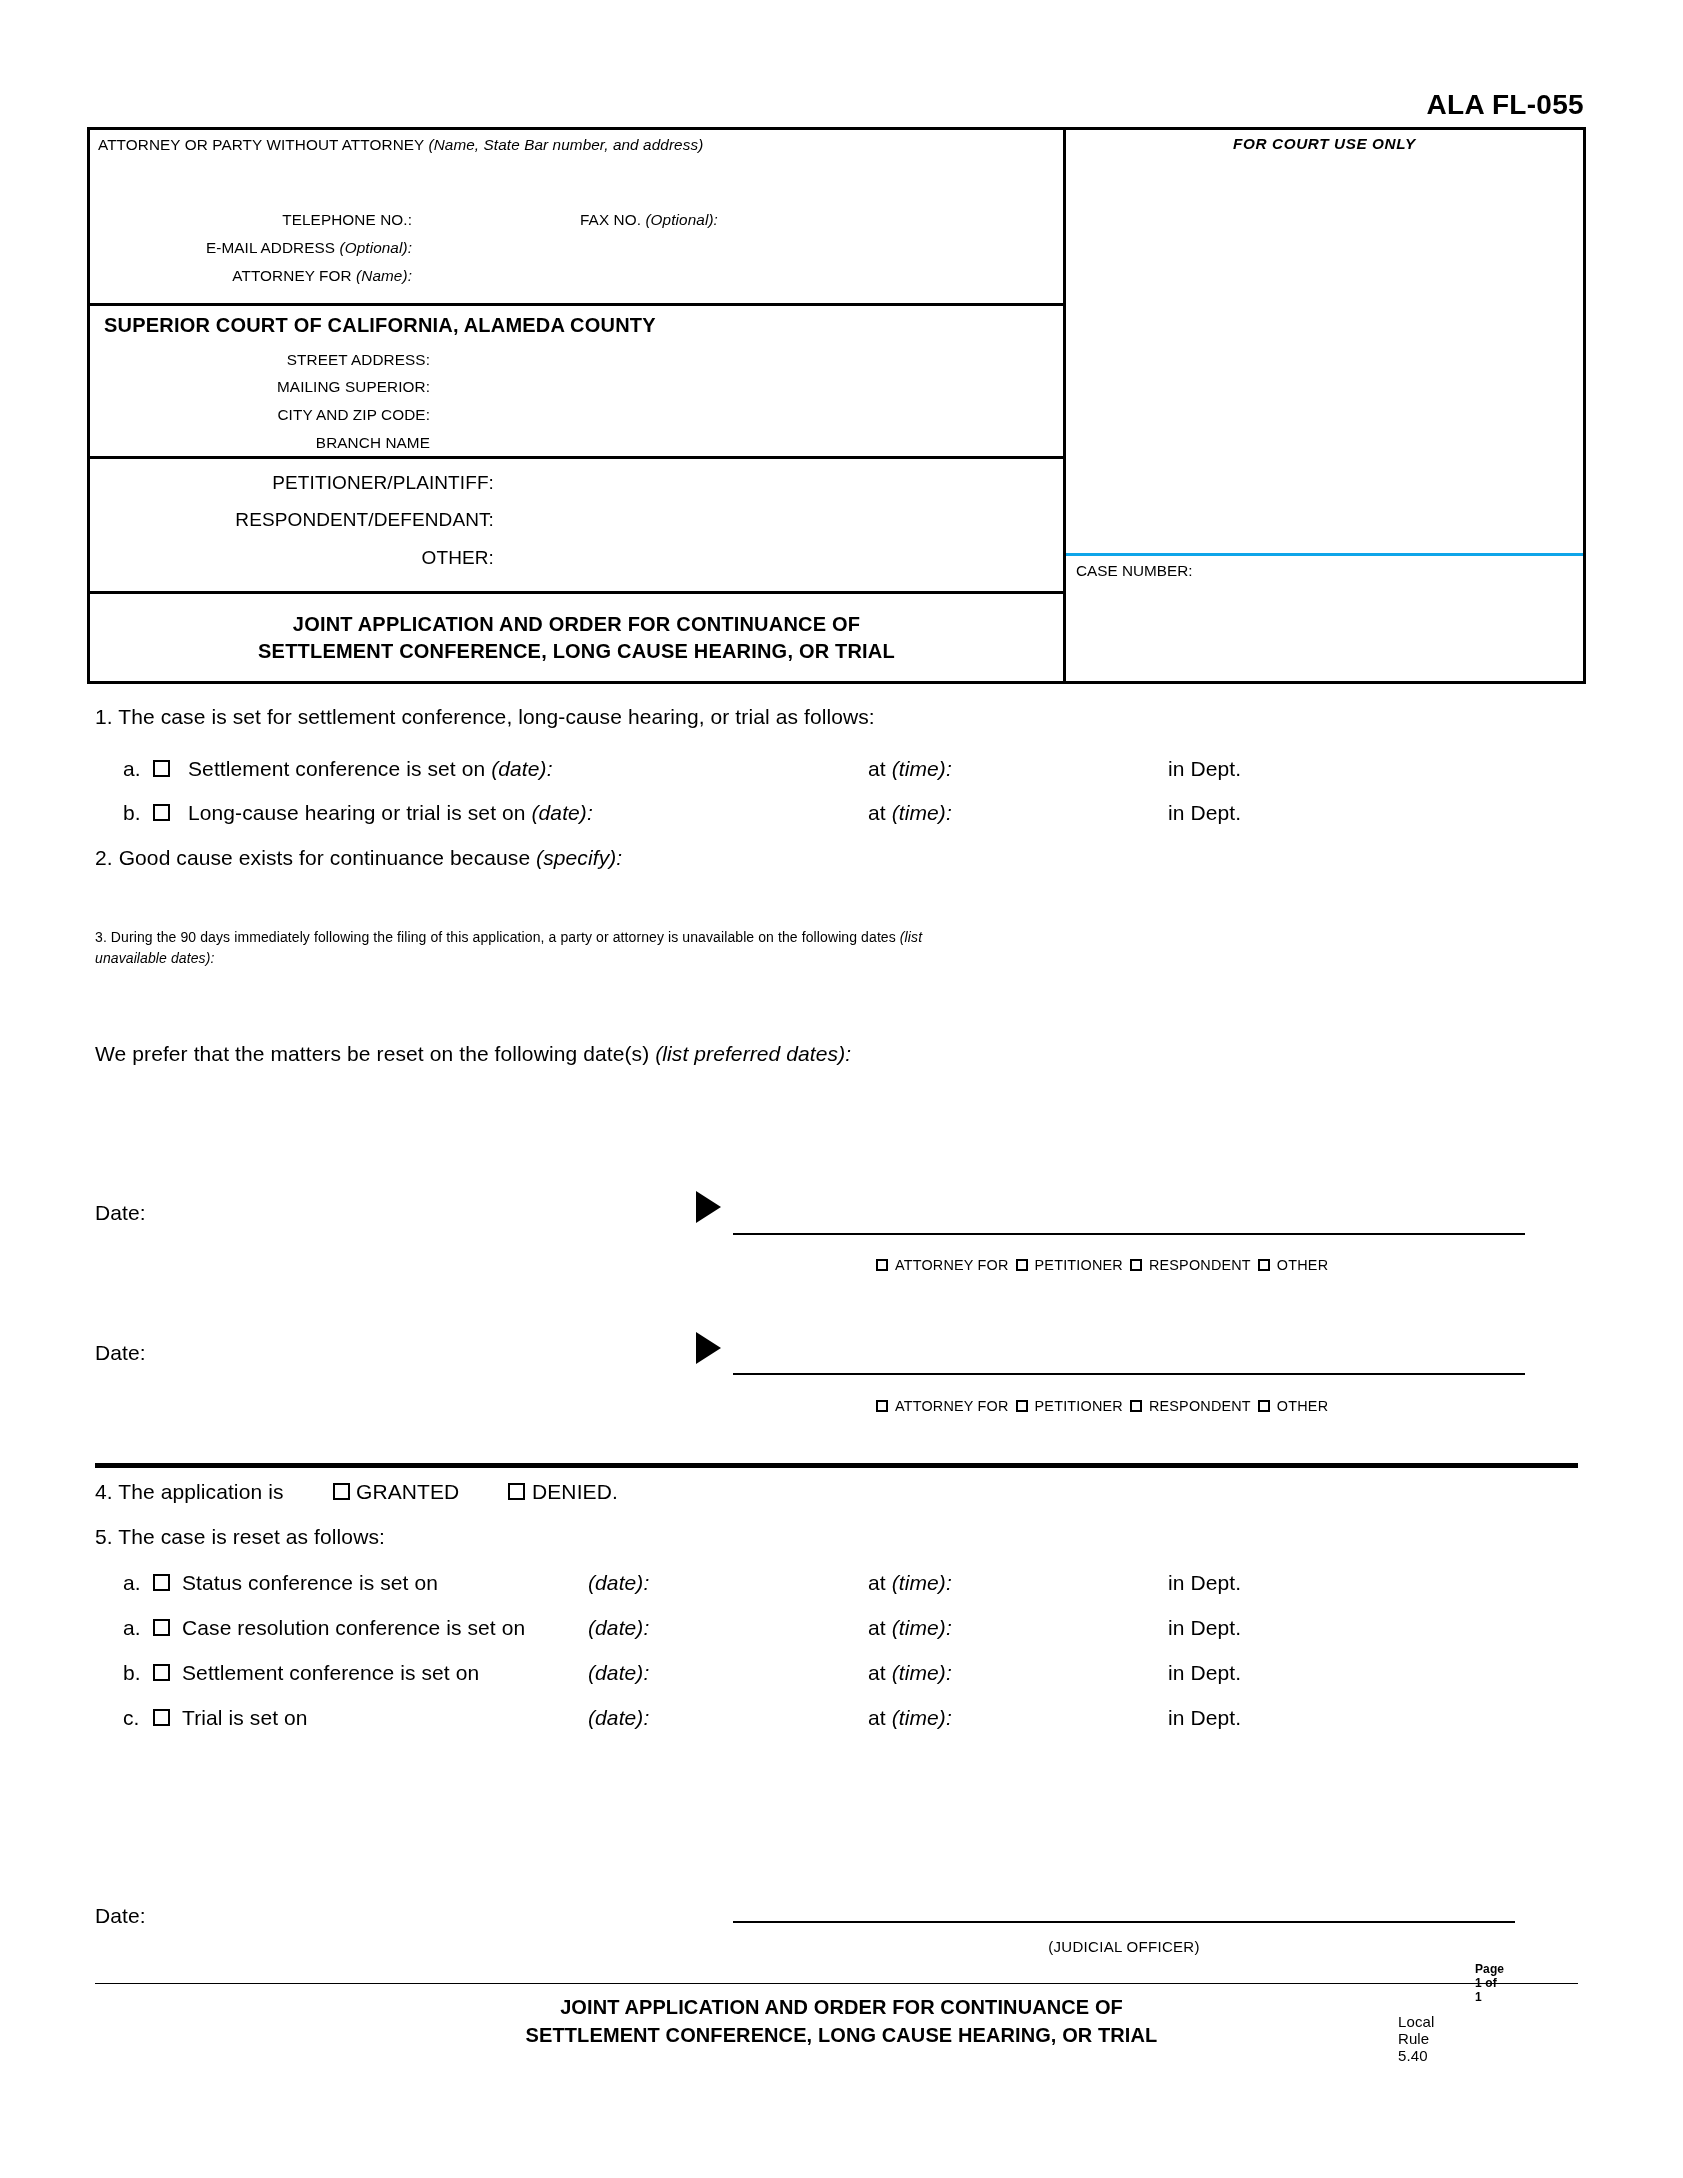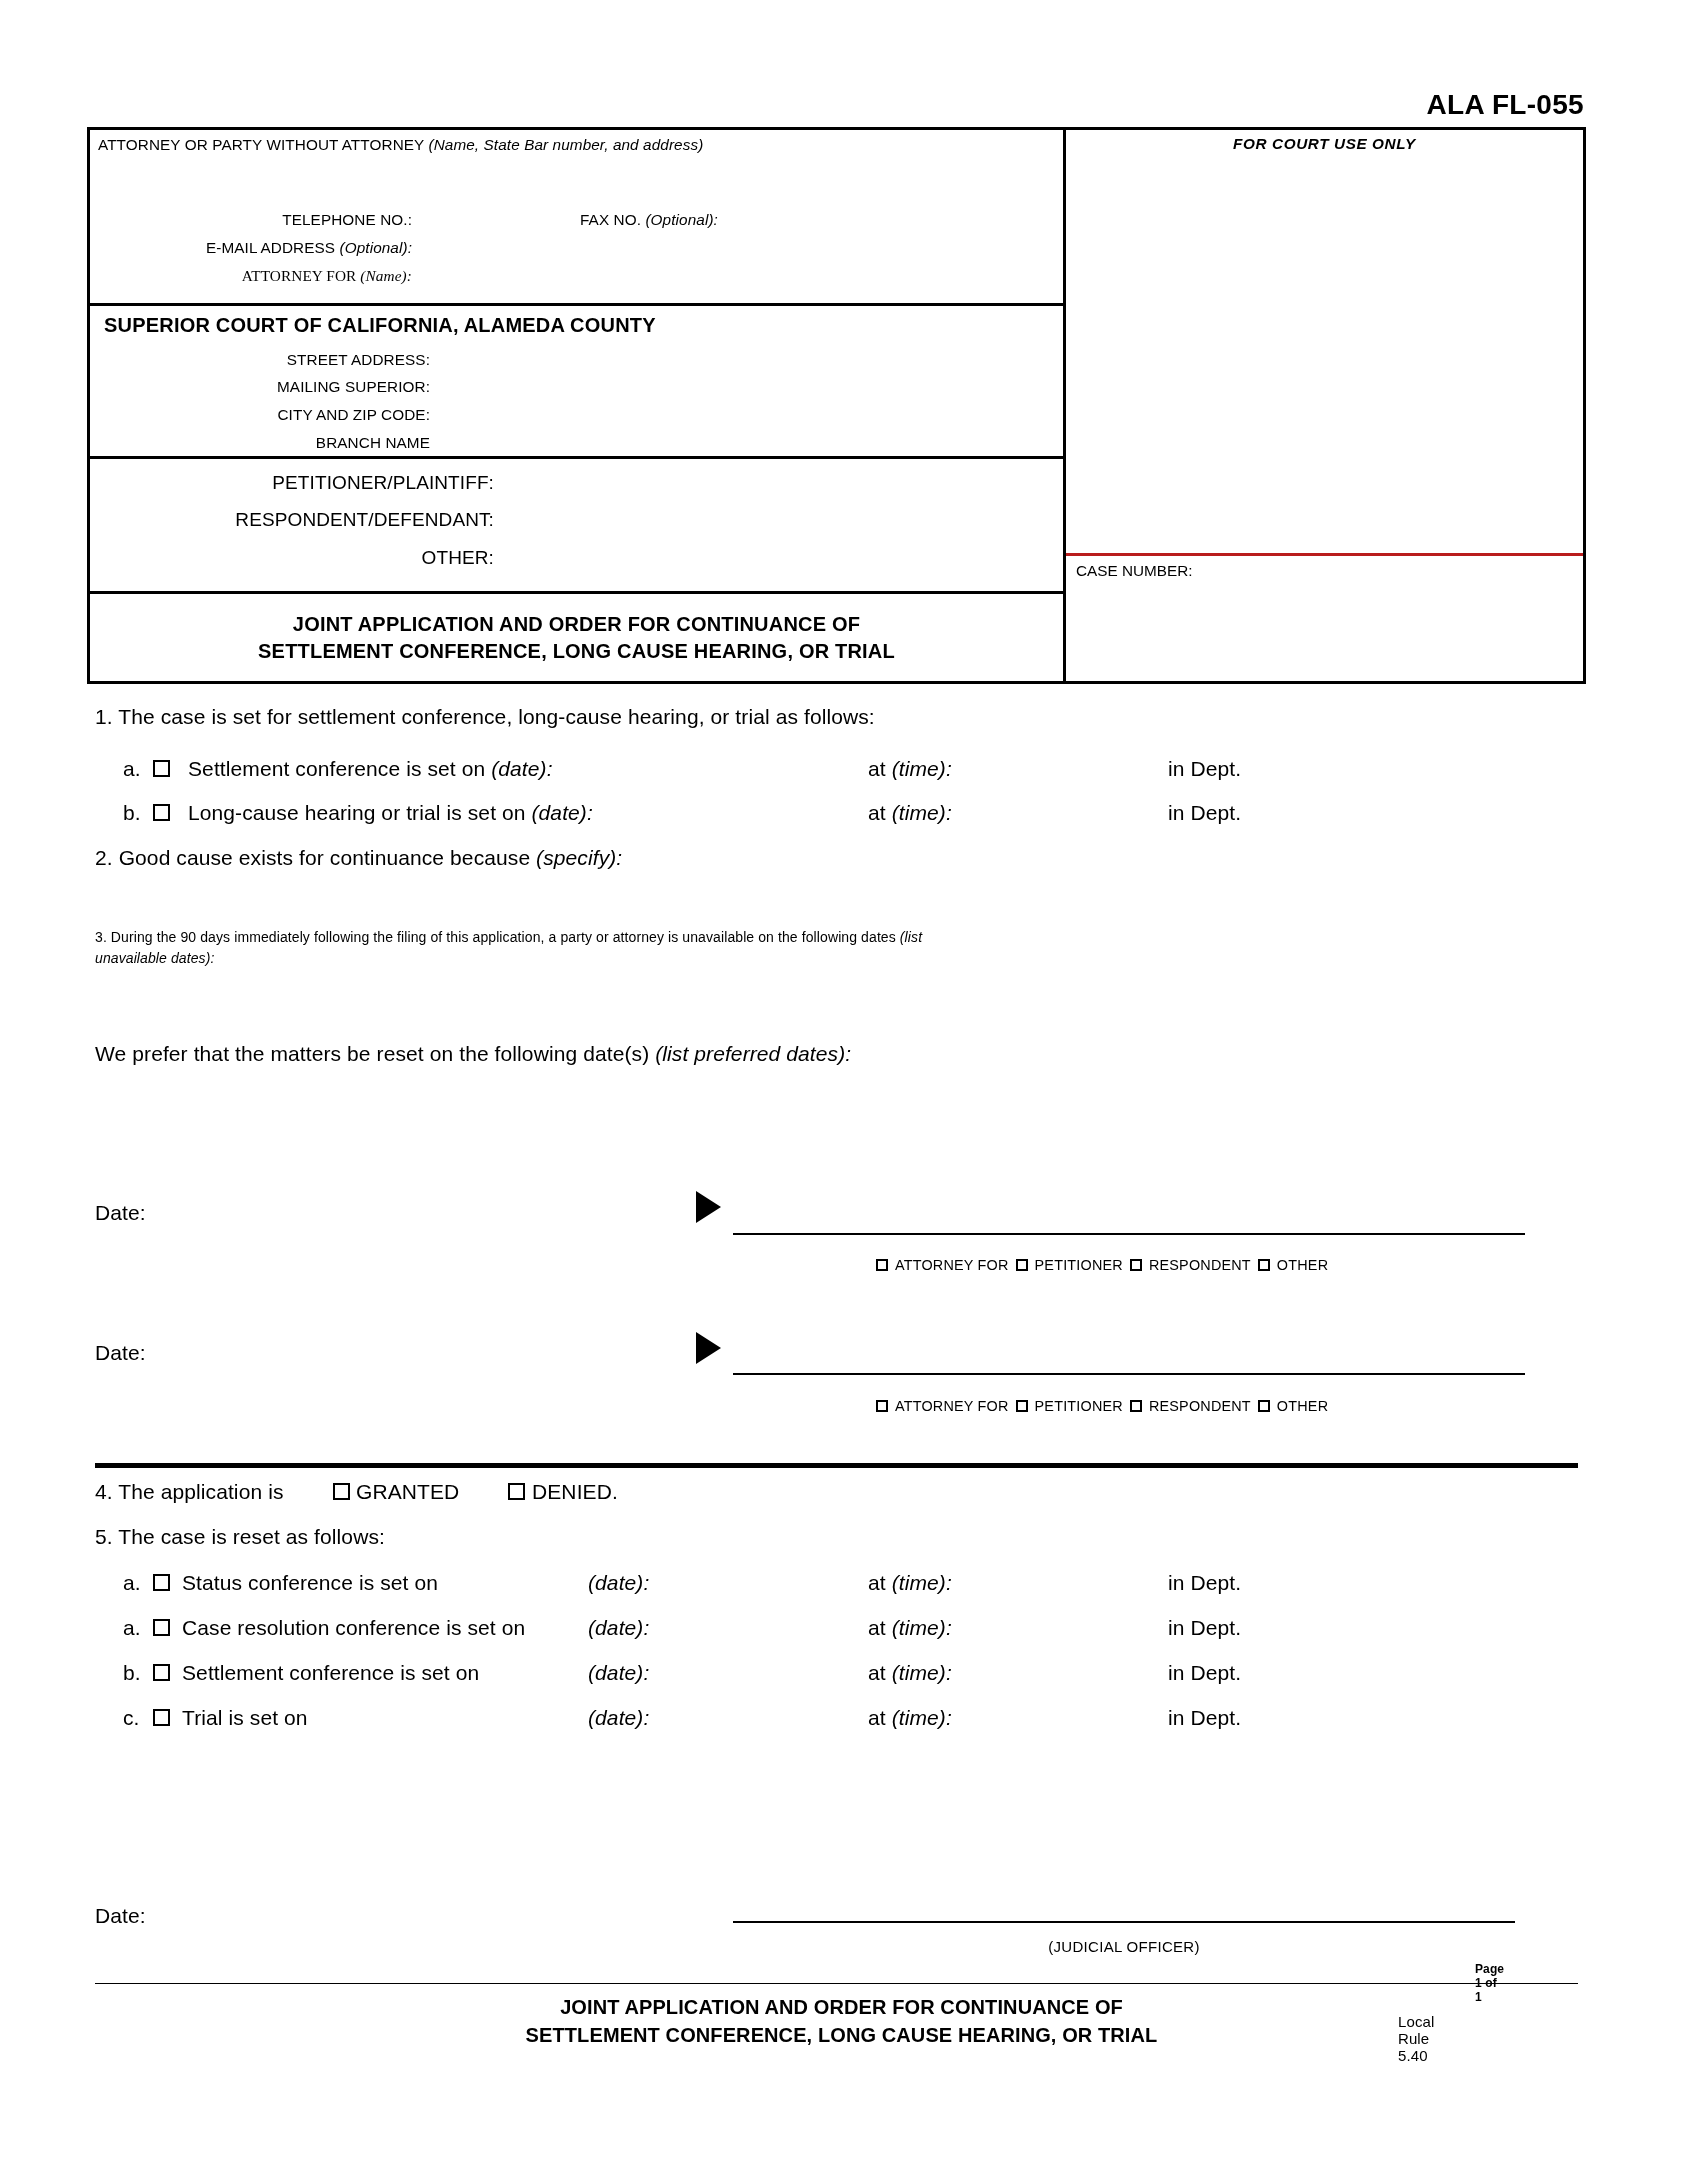--- a/index.html
+++ b/index.html
@@ -62,21 +62,21 @@
     letter-spacing: 0.1px;
     white-space: nowrap;
   }
   .lbl-tiny i { font-style: italic; }
 
   .attorney-hdr { position: absolute; left: 8px; top: 6px; }
   .tel-row { position: absolute; left: 0; top: 81px; width: 100%; }
   .tel-lbl { position: absolute; left: 124px; top: 0; width: 198px; text-align: right; }
   .fax-lbl { position: absolute; left: 490px; top: 0; }
   .email-lbl { position: absolute; left: 45px; top: 109px; width: 277px; text-align: right; }
-  .attyfor-lbl { position: absolute; left: 45px; top: 137px; width: 277px; text-align: right; font-family: Liberation Serif, serif; }
+  .attyfor-lbl { position: absolute; left: 45px; top: 137px; width: 277px; text-align: right; }
 
   .blk-court {
     height: 150px;
     border-top: 3px solid #000;
     position: relative;
   }
   .court-title {
     position: absolute;
     left: 14px; top: 8px;
     font-size: 20px;
@@ -129,21 +129,21 @@
     position: absolute;
     left: 0; top: 5px;
     width: 100%;
     text-align: center;
     font-size: 15.3px;
     font-style: italic;
     font-weight: bold;
     letter-spacing: 0.6px;
   }
   .casenum {
-    border-top: 3px solid #b91c1c;
+    border-top: 3px solid #0ea5e9;
     height: 87px;
     position: relative;
   }
   .casenum-lbl {
     position: absolute;
     left: 10px; top: 6px;
     font-size: 15.3px;
   }
 
   

